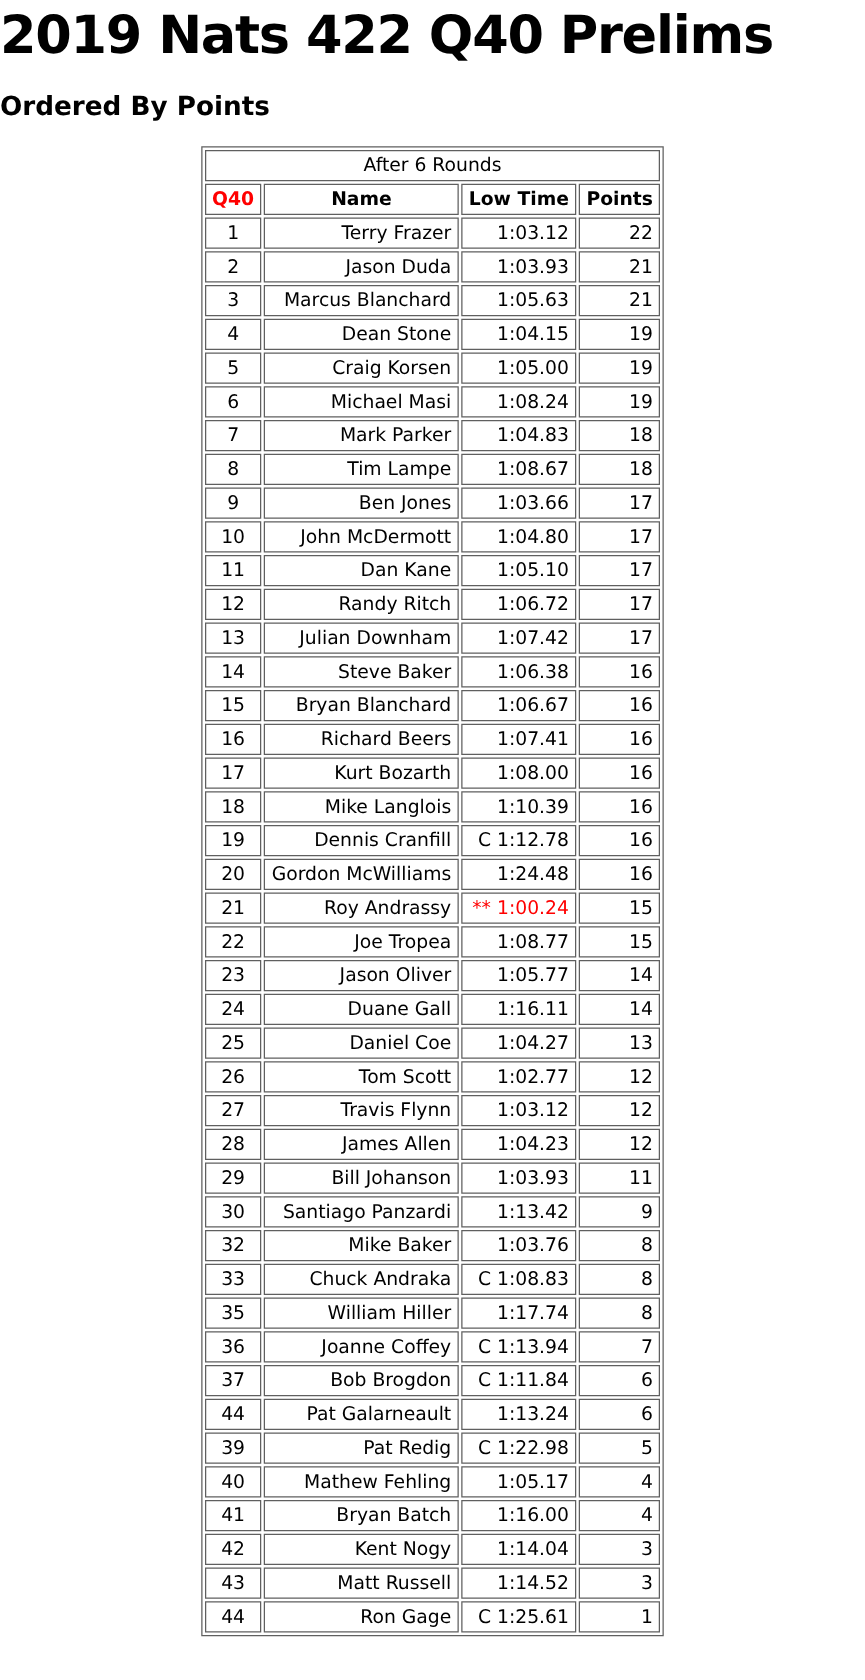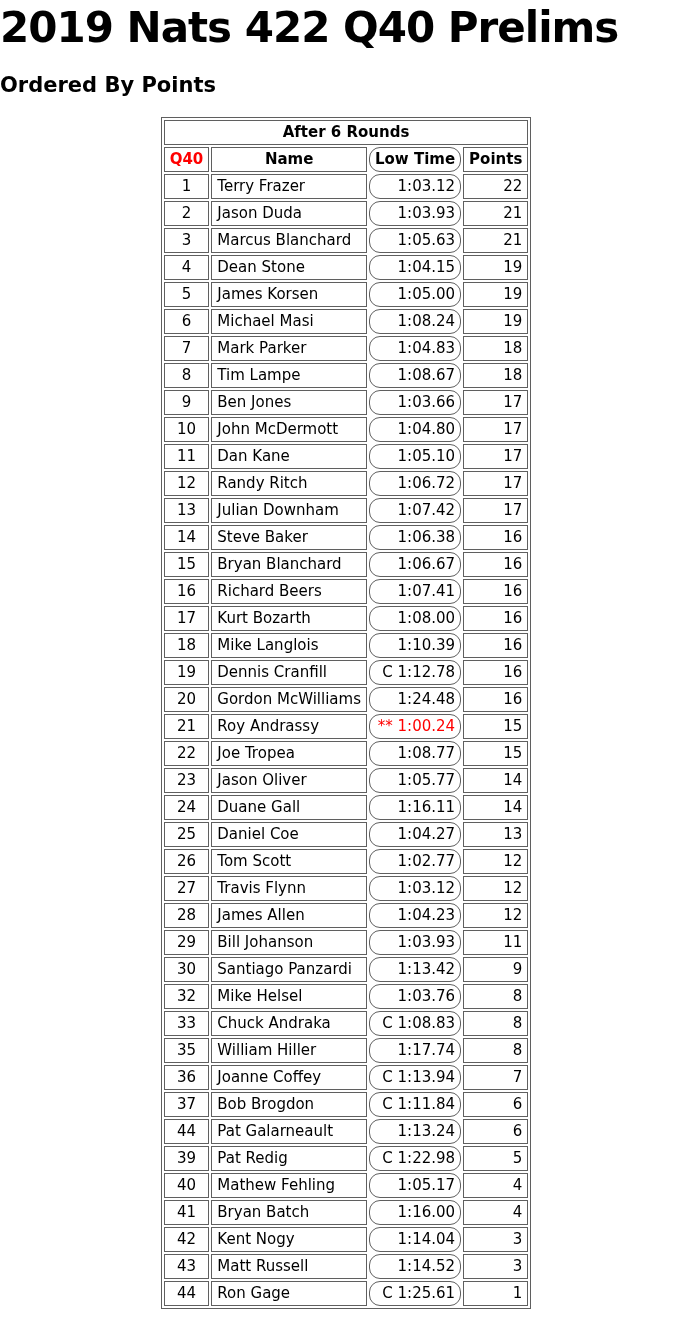--- a/index.html
+++ b/index.html
@@ -41,27 +41,27 @@
     border: 1px solid #5f5f5f;
     font-size: 15px;
     padding: 1px 5px 2px 5px;
     height: 20px;
     overflow: hidden;
     white-space: nowrap;
     vertical-align: middle;
   }
   td.caption-cell {
     text-align: center;
-    font-weight: bold;
+    font-weight: normal;
     font-size: 16px;
   }
   th { font-weight: bold; text-align: center; }
   .c-rank   { width: 31px;  text-align: center; }
-  .c-name   { width: 139px; text-align: left; }
-  .c-time   { width: 76px;  text-align: right; border-radius: 11px; }
+  .c-name   { width: 139px; text-align: right; }
+  .c-time   { width: 76px;  text-align: right; }
   .c-points { width: 47px;  text-align: right; }
   th.c-time, th.c-points, th.c-name, th.c-rank { text-align: center; }
   .red { color: #ff0000; }
 </style>
 </head>
 <body>
 
 <div class="page">
   <h1 class="title">2019 Nats 422 Q40 Prelims</h1>
   <h2 class="subtitle">Ordered By Points</h2>
@@ -98,21 +98,21 @@
           <td class="c-points">21</td>
         </tr>
         <tr>
           <td class="c-rank">4</td>
           <td class="c-name">Dean Stone</td>
           <td class="c-time">1:04.15</td>
           <td class="c-points">19</td>
         </tr>
         <tr>
           <td class="c-rank">5</td>
-          <td class="c-name">James Korsen</td>
+          <td class="c-name">Craig Korsen</td>
           <td class="c-time">1:05.00</td>
           <td class="c-points">19</td>
         </tr>
         <tr>
           <td class="c-rank">6</td>
           <td class="c-name">Michael Masi</td>
           <td class="c-time">1:08.24</td>
           <td class="c-points">19</td>
         </tr>
         <tr>
@@ -254,21 +254,21 @@
           <td class="c-points">11</td>
         </tr>
         <tr>
           <td class="c-rank">30</td>
           <td class="c-name">Santiago Panzardi</td>
           <td class="c-time">1:13.42</td>
           <td class="c-points">9</td>
         </tr>
         <tr>
           <td class="c-rank">32</td>
-          <td class="c-name">Mike Helsel</td>
+          <td class="c-name">Mike Baker</td>
           <td class="c-time">1:03.76</td>
           <td class="c-points">8</td>
         </tr>
         <tr>
           <td class="c-rank">33</td>
           <td class="c-name">Chuck Andraka</td>
           <td class="c-time">C 1:08.83</td>
           <td class="c-points">8</td>
         </tr>
         <tr>

